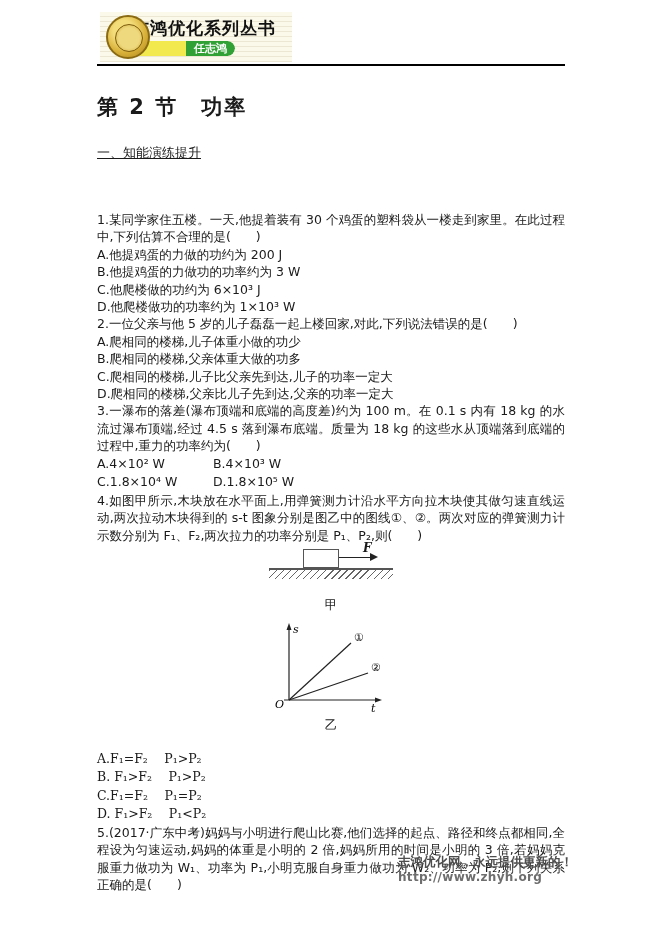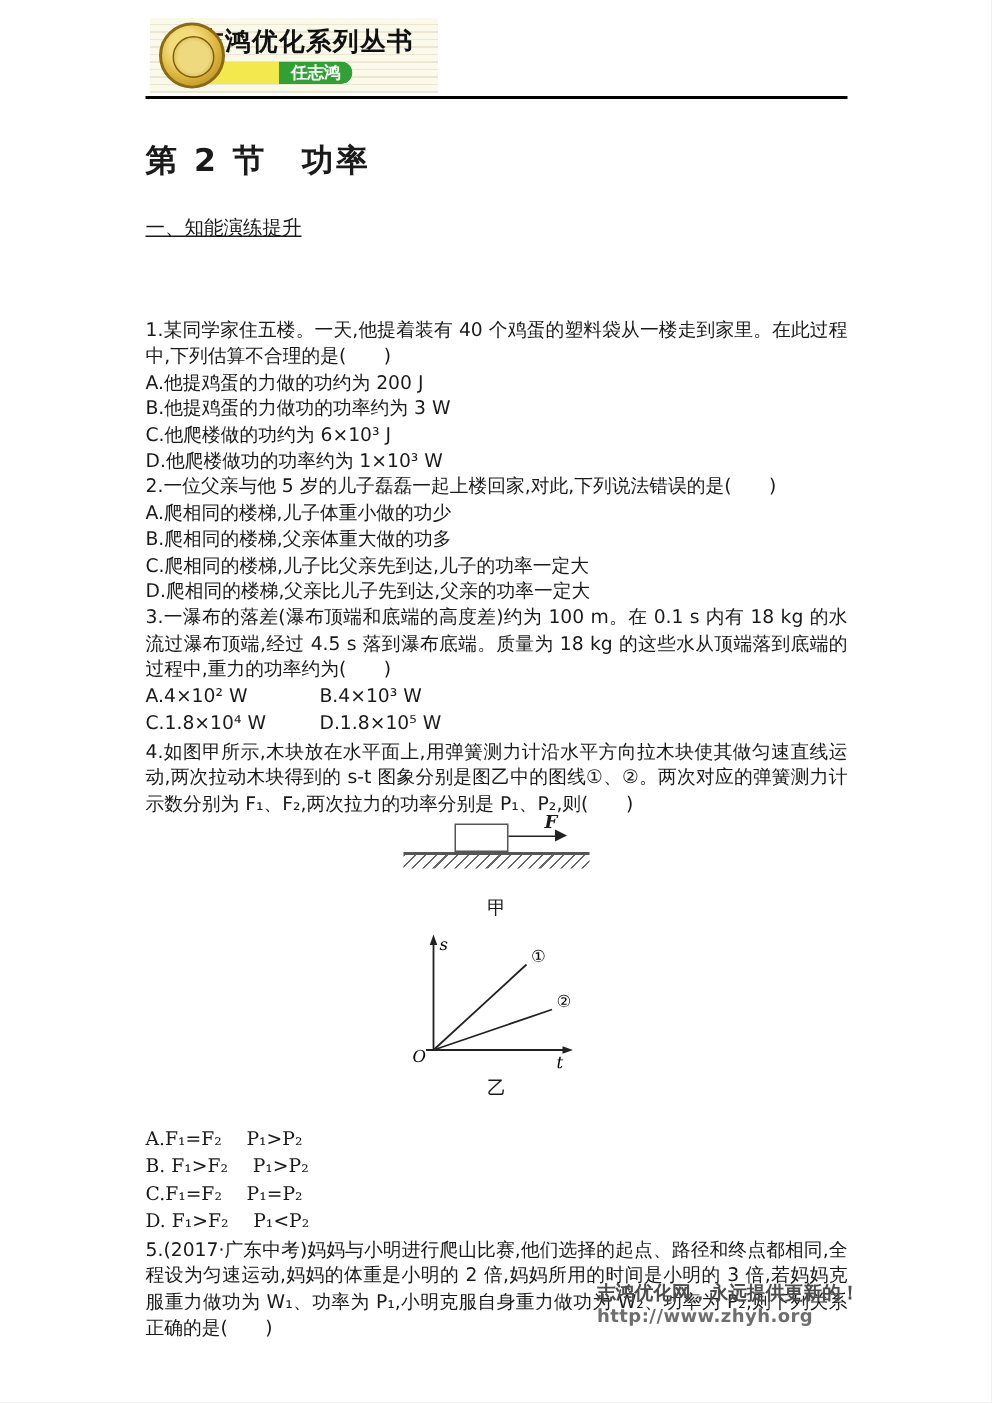--- a/index.html
+++ b/index.html
@@ -74,21 +74,21 @@
       </span>
     </div>
   </div>
   <div class="rule"></div>
 
   <div class="content">
     <h1 class="doc-title">第 2 节　功率</h1>
     <div class="section-heading">一、知能演练提升</div>
 
     <div class="qblock first-q">
-      <p class="line">1.某同学家住五楼。一天,他提着装有 40 个鸡蛋的塑料袋从一楼走到家里。在此过程中,下列估算不合理的是(　　)</p>
+      <p class="line">1.某同学家住五楼。一天,他提着装有 30 个鸡蛋的塑料袋从一楼走到家里。在此过程中,下列估算不合理的是(　　)</p>
       <p class="optline">A.他提鸡蛋的力做的功约为 200 J</p>
       <p class="optline">B.他提鸡蛋的力做功的功率约为 3 W</p>
       <p class="optline">C.他爬楼做的功约为 6×10³ J</p>
       <p class="optline">D.他爬楼做功的功率约为 1×10³ W</p>
     </div>
 
     <div class="qblock">
       <p class="line">2.一位父亲与他 5 岁的儿子磊磊一起上楼回家,对此,下列说法错误的是(　　)</p>
       <p class="optline">A.爬相同的楼梯,儿子体重小做的功少</p>
       <p class="optline">B.爬相同的楼梯,父亲体重大做的功多</p>

